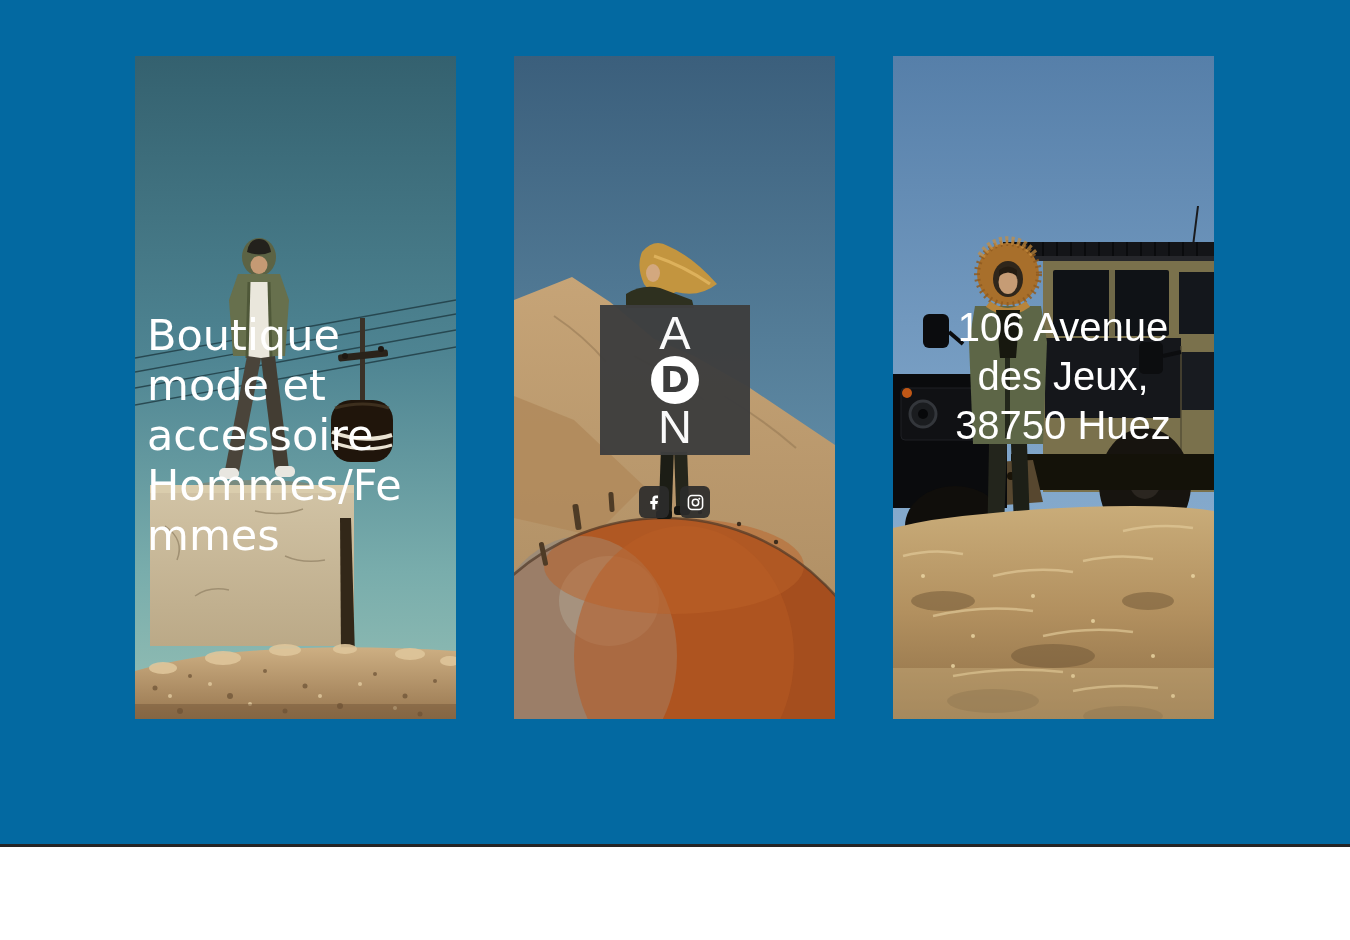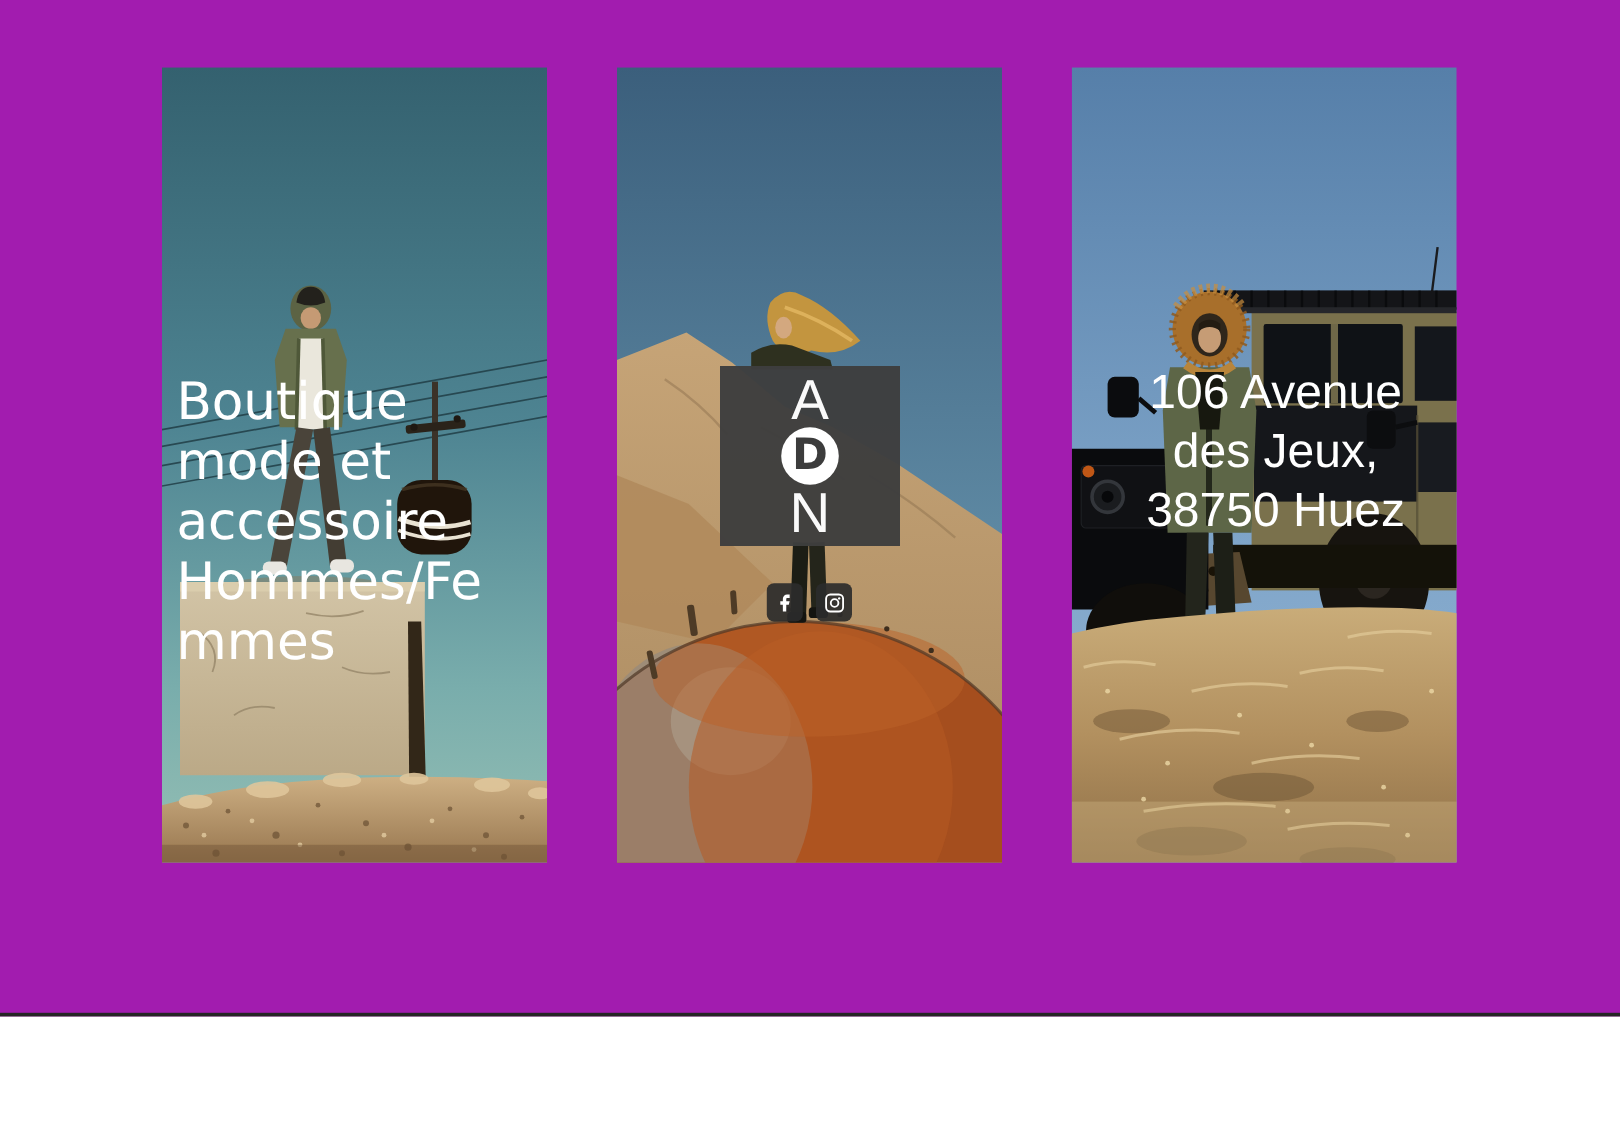--- a/index.html
+++ b/index.html
@@ -2,21 +2,21 @@
 <html><head>
 <meta charset="utf-8">
 <style>
   html,body{margin:0;padding:0;}
   body{
     width:1350px;height:940px;background:#ffffff;
     font-family:"Liberation Sans",sans-serif;overflow:hidden;position:relative;
   }
   .hero{
     position:relative;width:1350px;height:844px;
-    background:#a21caf;border-bottom:3px solid #252525;overflow:hidden;text-decoration:underline;
+    background:#0369a1;border-bottom:3px solid #252525;overflow:hidden;text-decoration:underline;
   }
   .footer{width:1350px;height:93px;background:#ffffff;}
   .panel{position:absolute;top:56px;width:321px;height:663px;overflow:hidden;}
   #panel-boutique{left:135px;}
   #panel-logo{left:514px;}
   #panel-contact{left:893px;}
   .scene{position:absolute;left:0;top:0;display:block;}
   .overlay-heading{
     position:absolute;left:12px;top:254px;width:300px;
     font-family:"DejaVu Sans",sans-serif;font-size:43px;line-height:50px;

